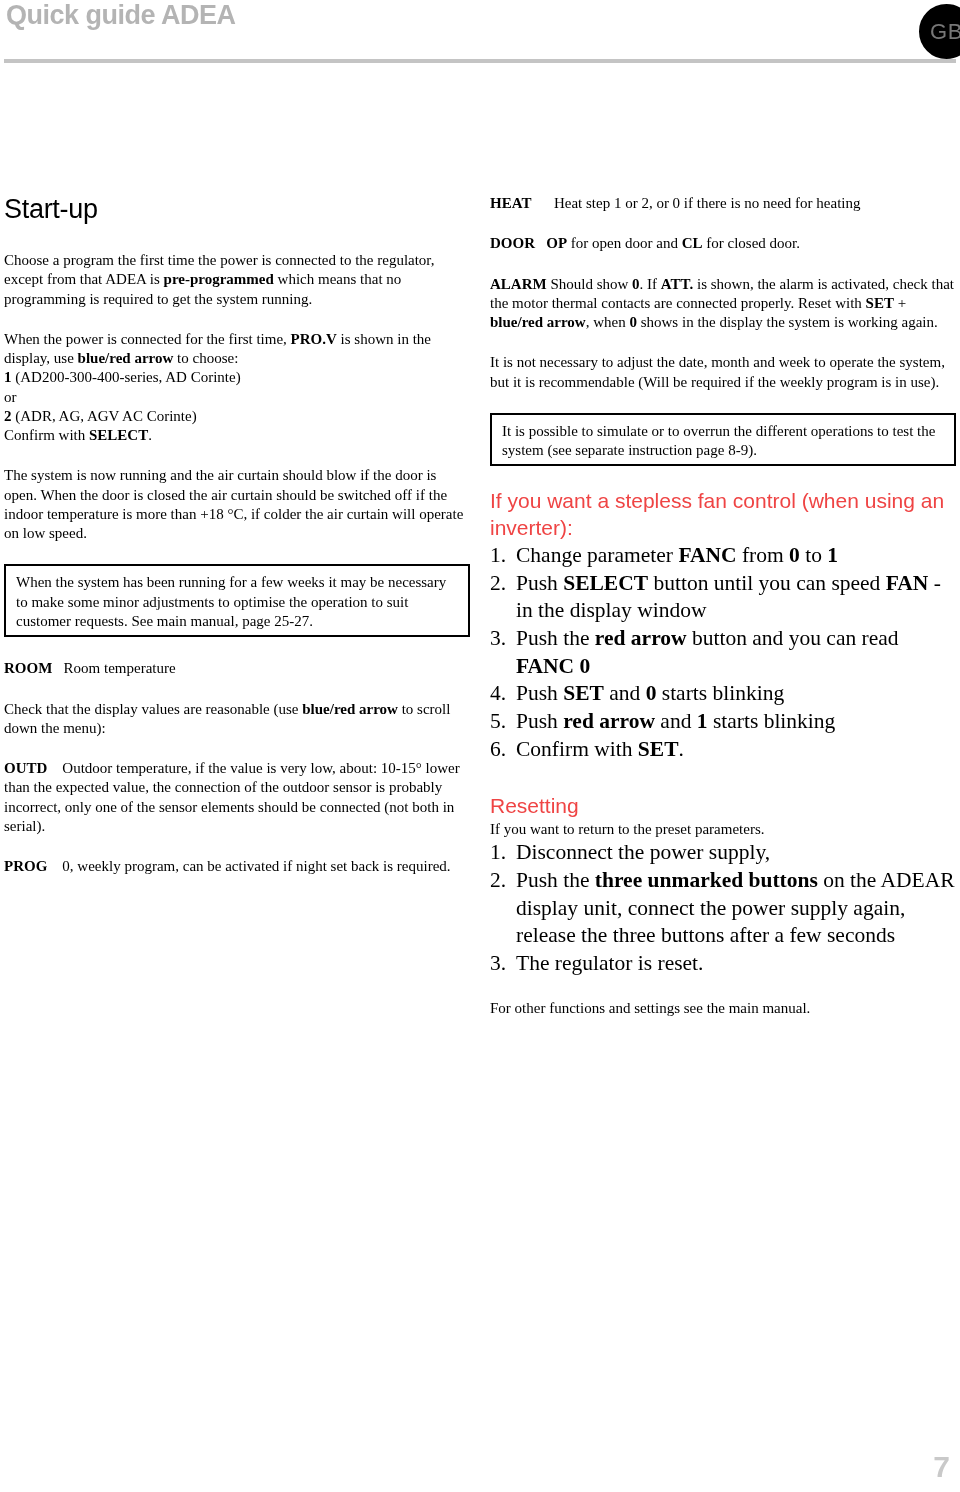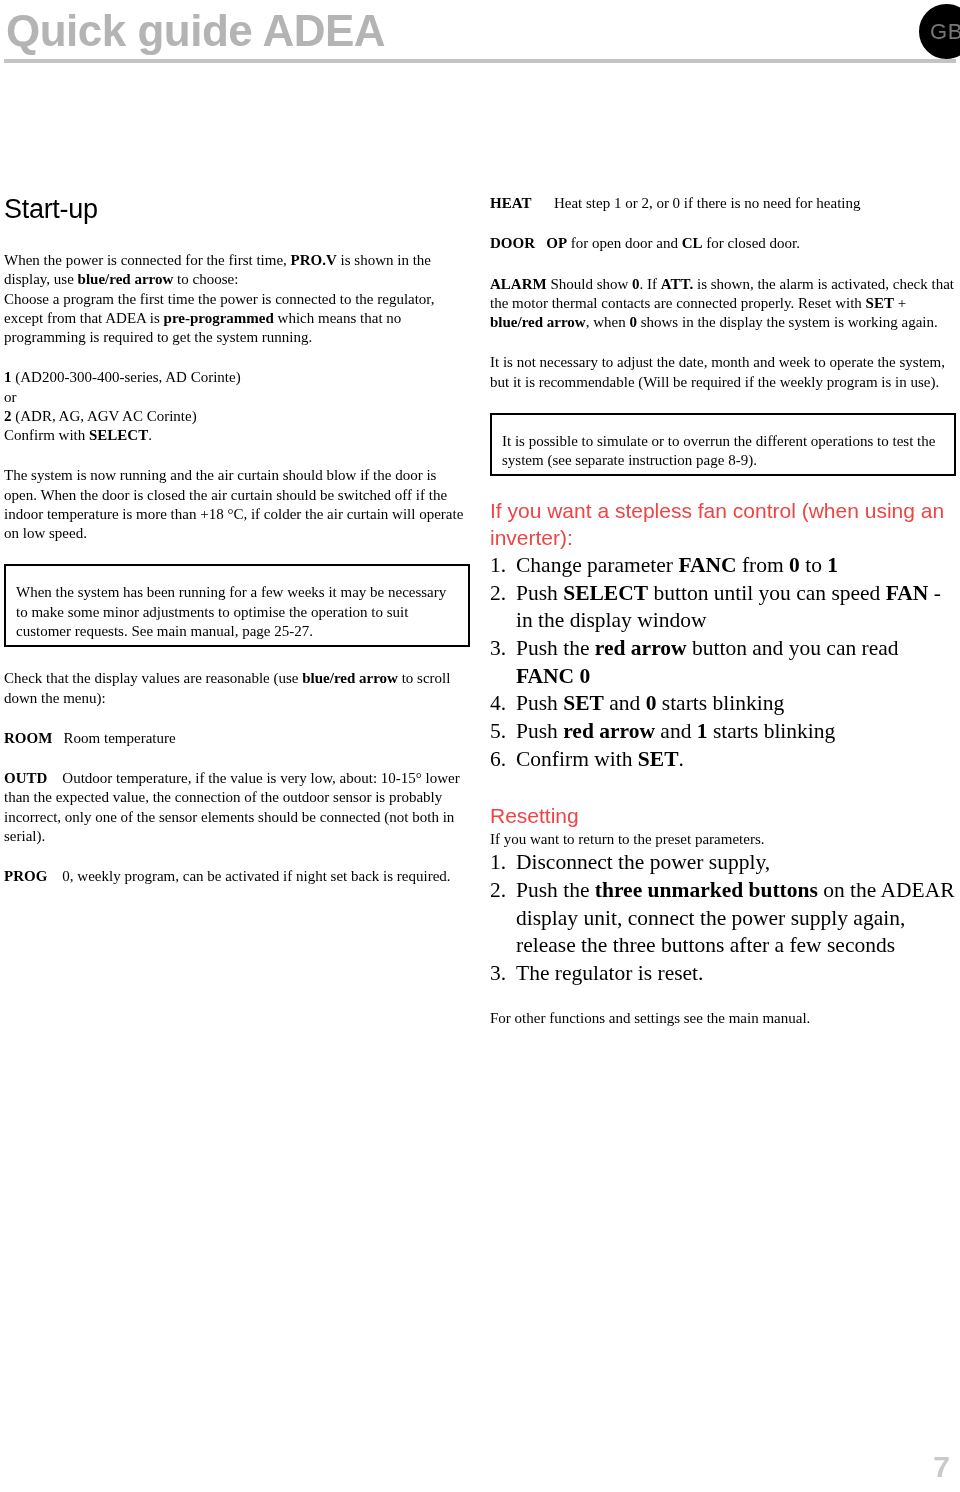--- a/index.html
+++ b/index.html
@@ -19,24 +19,24 @@
   
   .page-header {
     position: absolute;
     left: 0; top: 0;
     width: 960px;
     height: 70px;
   }
   .header-title {
     position: absolute;
     left: 6px;
-    top: 6px;
+    top: 0;
     font-family: "Liberation Sans", sans-serif;
     font-weight: bold;
-    font-size: 44px;
+    font-size: 27px;
     letter-spacing: -0.5px;
     color: #b4b4b4;
     white-space: nowrap;
   }
   .header-rule {
     position: absolute;
     left: 4px;
     top: 59px;
     width: 952px;
     height: 4px;
@@ -97,21 +97,21 @@
     font-size: 15px;
     line-height: 1.285;
     margin: 0 0 21px 0;
     color: #000000;
   }
   p.body.nogap { margin-bottom: 0; }
 
   .boxed {
     border: 2px solid #000000;
     box-sizing: border-box;
-    padding: 17px 10px 4px 10px;
+    padding: 7px 10px 4px 10px;
     margin: 0 0 22px 0;
   }
   .boxed p.body { margin-bottom: 0; }
 
   
   ol.numlist {
     list-style: none;
     margin: 0;
     padding: 0;
     font-family: "Liberation Serif", serif;
@@ -153,41 +153,41 @@
   <div class="header-rule"></div>
   <div class="lang-badge">
     <span class="lang-badge-label">GB</span>
   </div>
 </div>
 
 <div class="col col-left">
 
   <h2 class="section-heading">Start-up</h2>
 
+  <p class="body"><span>Choose a program the first time the power is connected to the regulator, except from that ADEA is </span><b>pre-programmed</b><span> which means that no programming is required to get the system running.</span></p>
+
   <p class="body nogap"><span>When the power is connected for the first time, </span><b>PRO.V</b><span> is shown in the display, use </span><b>blue/red arrow</b><span> to choose:</span></p>
-
-  <p class="body"><span>Choose a program the first time the power is connected to the regulator, except from that ADEA is </span><b>pre-programmed</b><span> which means that no programming is required to get the system running.</span></p>
 
   <p class="body nogap"><b>1</b><span> (AD200-300-400-series, AD Corinte)</span></p>
 
   <p class="body nogap">or</p>
 
   <p class="body nogap"><b>2</b><span> (ADR, AG, AGV AC Corinte)</span></p>
 
   <p class="body"><span>Confirm with </span><b>SELECT</b><span>.</span></p>
 
   <p class="body">The system is now running and the air curtain should blow if the door is open. When the door is closed the air curtain should be switched off if the indoor temperature is more than +18 °C, if colder the air curtain will operate on low speed.</p>
 
   <div class="boxed">
     <p class="body">When the system has been running for a few weeks it may be necessary to make some minor adjustments to optimise the operation to suit customer requests. See main manual, page 25-27.</p>
   </div>
 
+  <p class="body"><b>ROOM</b>&nbsp;&nbsp; <span>Room temperature</span></p>
+
   <p class="body"><span>Check that the display values are reasonable (use </span><b>blue/red arrow</b><span> to scroll down the menu):</span></p>
-
-  <p class="body"><b>ROOM</b>&nbsp;&nbsp; <span>Room temperature</span></p>
 
   <p class="body"><b>OUTD</b>&nbsp;&nbsp;&nbsp; <span>Outdoor temperature, if the value is very low, about: 10-15° lower than the expected value, the connection of the outdoor sensor is probably incorrect, only one of the sensor elements should be connected (not both in serial).</span></p>
 
 
   <p class="body"><b>PROG</b>&nbsp;&nbsp;&nbsp; <span>0, weekly program, can be activated if night set back is required.</span></p>
 
 </div>
 
 <div class="col col-right">
 

